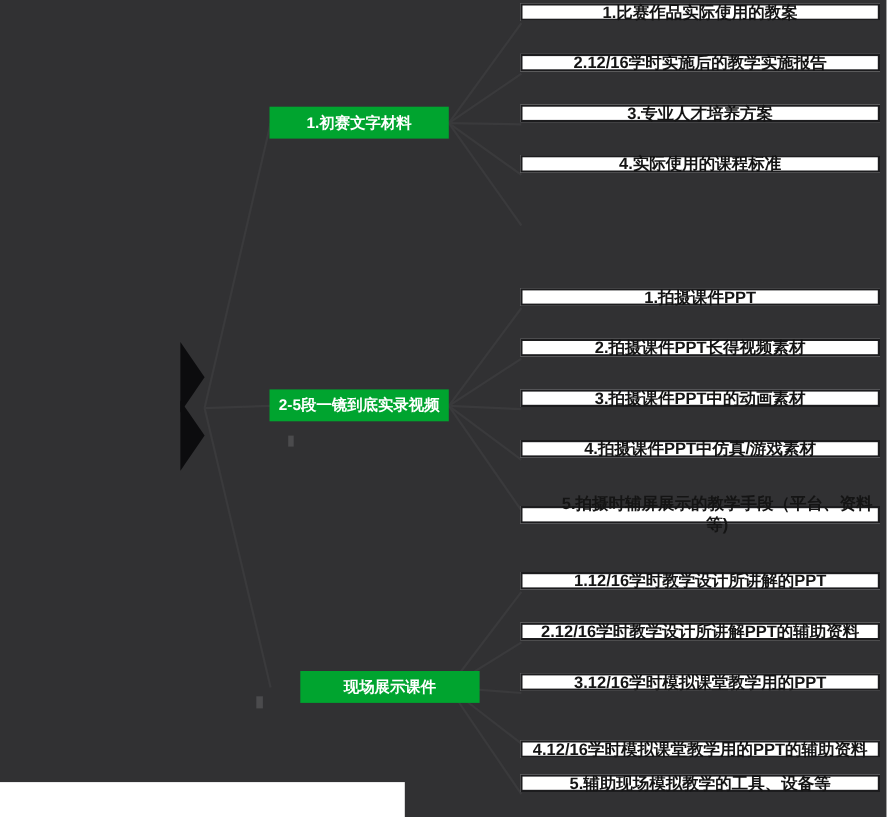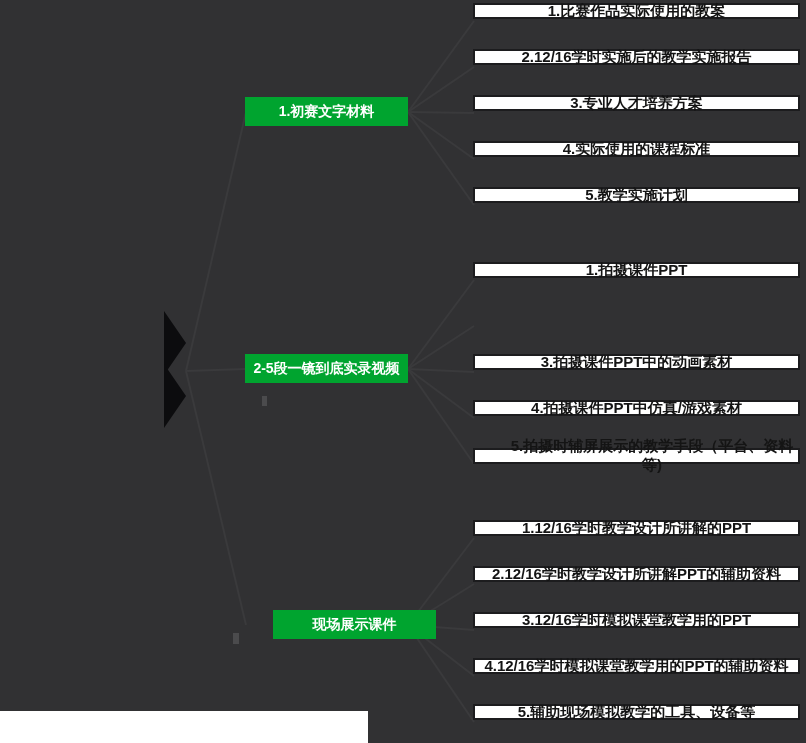--- a/index.html
+++ b/index.html
@@ -22,22 +22,22 @@
     background:var(--branch-fill,#00a42f);color:var(--node-text,#fff);font-size:14px;
   }
   .b1{top:97px;} .b2{top:354px;} .b3{top:610px;margin-left:28px;}
   .leaf{
     left:473px;width:327px;height:16px;
     background:var(--leaf-fill,#fff);
     border:2px solid var(--leaf-border,#1c1c1e);
     color:var(--leaf-text,#141414);font-size:15px;
   }
   .g1-1{top:3px;}  .g1-2{top:49px;}  .g1-3{top:95px;}  .g1-4{top:141px;} .g1-5{top:187px;}
-  .g2-1{top:262px;}.g2-2{top:308px;}.g2-3{top:354px;}.g2-4{top:400px;}.g2-5{top:448px;padding-left:31px;}
-  .g3-1{top:520px;}.g3-2{top:566px;}.g3-3{top:612px;}.g3-4{top:658px;}.g3-5{top:704px;}
+  .g2-1{top:262px;}.g2-2{top:308px;}.g2-3{top:354px;}.g2-4{top:400px;}.g2-5{top:460px;padding-left:31px;}
+  .g3-1{top:520px;}.g3-2{top:566px;}.g3-3{top:612px;}.g3-4{top:673px;}.g3-5{top:704px;}
   .stub{position:absolute;background:#4b4b4d;}
   .stub-a{left:233px;top:633px;width:6px;height:11px;}
   .stub-b{left:262px;top:396px;width:5px;height:10px;}
   .cutout{position:absolute;left:0;top:711px;width:368px;height:32px;background:#ffffff;}
   line{stroke:var(--connector,#3a3a3c);stroke-width:2;}
   polygon{fill:var(--arrow,#0c0c0e);}
 </style>
 </head>
 <body>
 
@@ -72,23 +72,23 @@
 
 
   <div class="node branch b1">1.初赛文字材料</div>
   <div class="node branch b2">2-5段一镜到底实录视频</div>
   <div class="node branch b3">现场展示课件</div>
 
   <div class="node leaf g1-1">1.比赛作品实际使用的教案</div>
   <div class="node leaf g1-2">2.12/16学时实施后的教学实施报告</div>
   <div class="node leaf g1-3">3.专业人才培养方案</div>
   <div class="node leaf g1-4">4.实际使用的课程标准</div>
-  <div class="node leaf g1-5">5.教学实施计划</div>
 
   <div class="node leaf g2-1">1.拍摄课件PPT</div>
+  <div class="node leaf g2-2">2.拍摄课件PPT长得视频素材</div>
   <div class="node leaf g2-3">3.拍摄课件PPT中的动画素材</div>
   <div class="node leaf g2-4">4.拍摄课件PPT中仿真/游戏素材</div>
   <div class="node leaf g2-5">5.拍摄时辅屏展示的教学手段（平台、资料等)</div>
 
   <div class="node leaf g3-1">1.12/16学时教学设计所讲解的PPT</div>
   <div class="node leaf g3-2">2.12/16学时教学设计所讲解PPT的辅助资料</div>
   <div class="node leaf g3-3">3.12/16学时模拟课堂教学用的PPT</div>
   <div class="node leaf g3-4">4.12/16学时模拟课堂教学用的PPT的辅助资料</div>
   <div class="node leaf g3-5">5.辅助现场模拟教学的工具、设备等</div>
 

